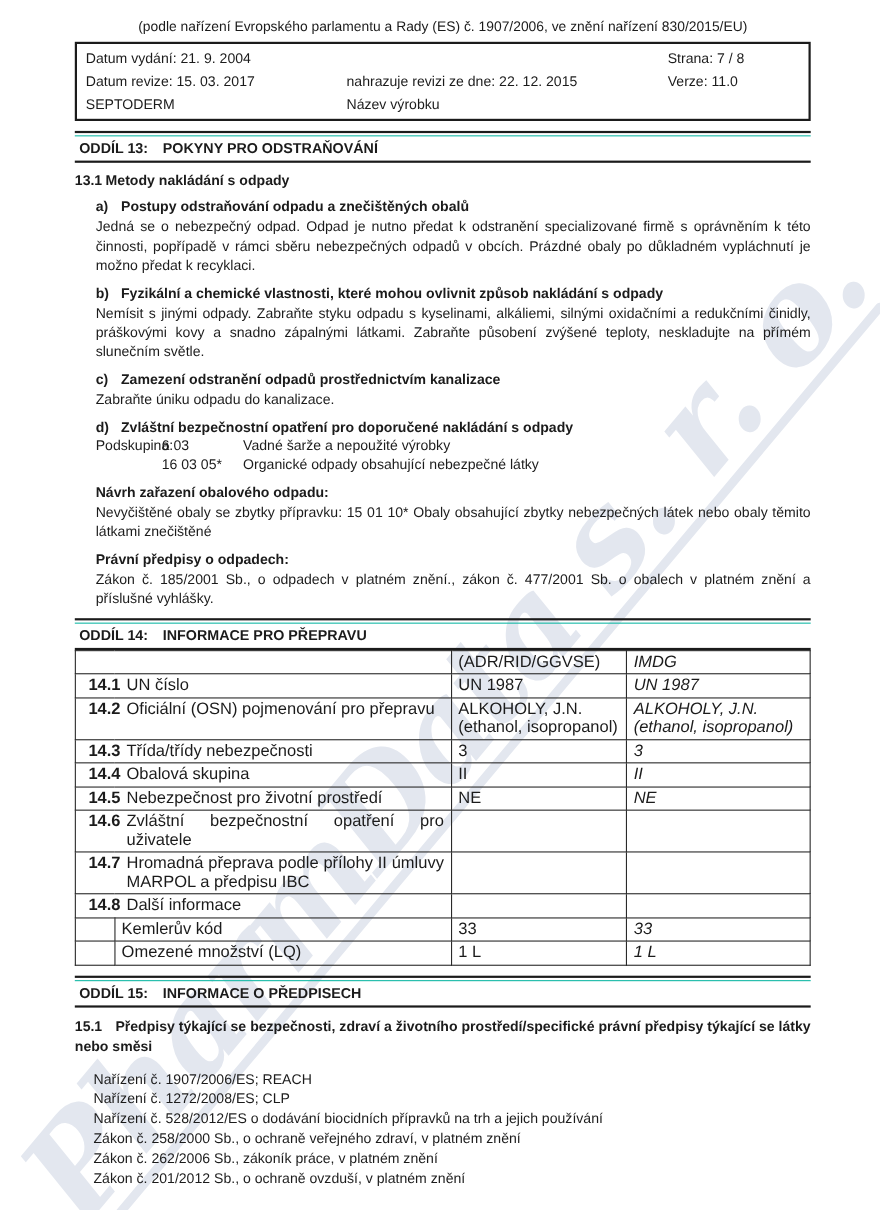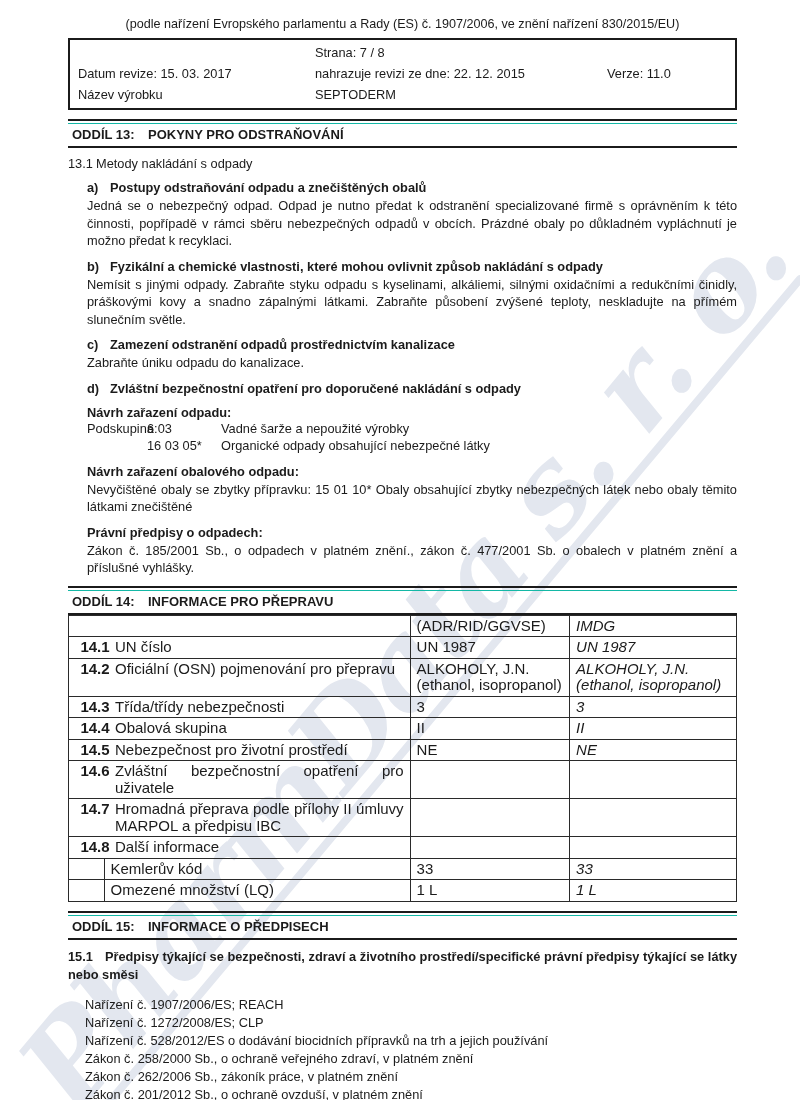--- a/index.html
+++ b/index.html
@@ -18,21 +18,21 @@
   .doc-title{text-align:center;font-weight:bold;font-size:14px;}
   .doc-subtitle{text-align:center;font-size:12.6px;margin:4px 0 7px 0;}
   .info-box{border:2px solid #1b1b1b;padding:2px 0 3px 0;}
   .ib-row{display:grid;grid-template-columns:237px 1fr 120px;padding:1px 8px;line-height:19px;}
   
   .sec{border-top:2px solid #1b1b1b;margin-top:9px;}
   .sec-bar{margin-top:2px;border-top:1px solid #14b8a6;border-bottom:2px solid #1b1b1b;
            padding:3px 4px 4px 4px;font-weight:bold;font-size:13px;display:flex;}
   .sec-id{width:76px;flex:0 0 76px;}
   
-  .sub-h{font-weight:normal;margin-top:8px;display:flex;align-items:center;}
+  .sub-h{font-weight:bold;margin-top:8px;display:flex;align-items:center;}
   .sub-num{width:28px;flex:0 0 28px;}
   .block{margin-left:19px;}
   .item-h{display:flex;font-weight:bold;margin-top:9px;}
   .item-letter{width:23px;flex:0 0 23px;}
   p.body{margin:2px 0 0 0;text-align:justify;line-height:17.5px;}
   .bold-h{font-weight:bold;margin:9px 0 0 0;}
   .waste-row{display:flex;line-height:17.5px;}
   .wr1{width:60px;flex:0 0 60px;}
   .wr2{width:74px;flex:0 0 74px;}
   
@@ -59,31 +59,32 @@
     <div class="wm-line"></div>
   </div>
 </div>
 
 <div class="content">
 
   <div class="doc-subtitle">(podle nařízení Evropského parlamentu a Rady (ES) č. 1907/2006, ve znění nařízení 830/2015/EU)</div>
 
   <div class="info-box">
     <div class="ib-row">
+      <span>Datum vydání: 21. 9. 2004</span>
       <span></span>
       <span>Strana: 7 / 8</span>
     </div>
     <div class="ib-row">
       <span>Datum revize: 15. 03. 2017</span>
       <span>nahrazuje revizi ze dne: 22. 12. 2015</span>
       <span>Verze: 11.0</span>
     </div>
     <div class="ib-row">
+      <span>SEPTODERM</span>
       <span>Název výrobku</span>
-      <span>SEPTODERM</span>
       <span></span>
     </div>
   </div>
 
   <div class="sec">
     <div class="sec-bar">
       <span class="sec-id">ODDÍL 13:</span>
       <span>POKYNY PRO ODSTRAŇOVÁNÍ</span>
     </div>
   </div>
@@ -110,21 +111,20 @@
       <span class="item-letter">c)</span>
       <span>Zamezení odstranění odpadů prostřednictvím kanalizace</span>
     </div>
     <p class="body">Zabraňte úniku odpadu do kanalizace.</p>
 
     <div class="item-h">
       <span class="item-letter">d)</span>
       <span>Zvláštní bezpečnostní opatření pro doporučené nakládání s odpady</span>
     </div>
 
-    <p class="bold-h">Návrh zařazení odpadu:</p>
     <div class="waste-row" style="margin-left:-19px;padding-left:19px;">
       <span class="wr1">Podskupina:</span>
       <span class="wr2">6 03</span>
       <span>Vadné šarže a nepoužité výrobky</span>
     </div>
     <div class="waste-row" style="margin-left:-19px;padding-left:19px;">
       <span class="wr1"></span>
       <span class="wr2">16 03 05*</span>
       <span>Organické odpady obsahující nebezpečné látky</span>
     </div>

